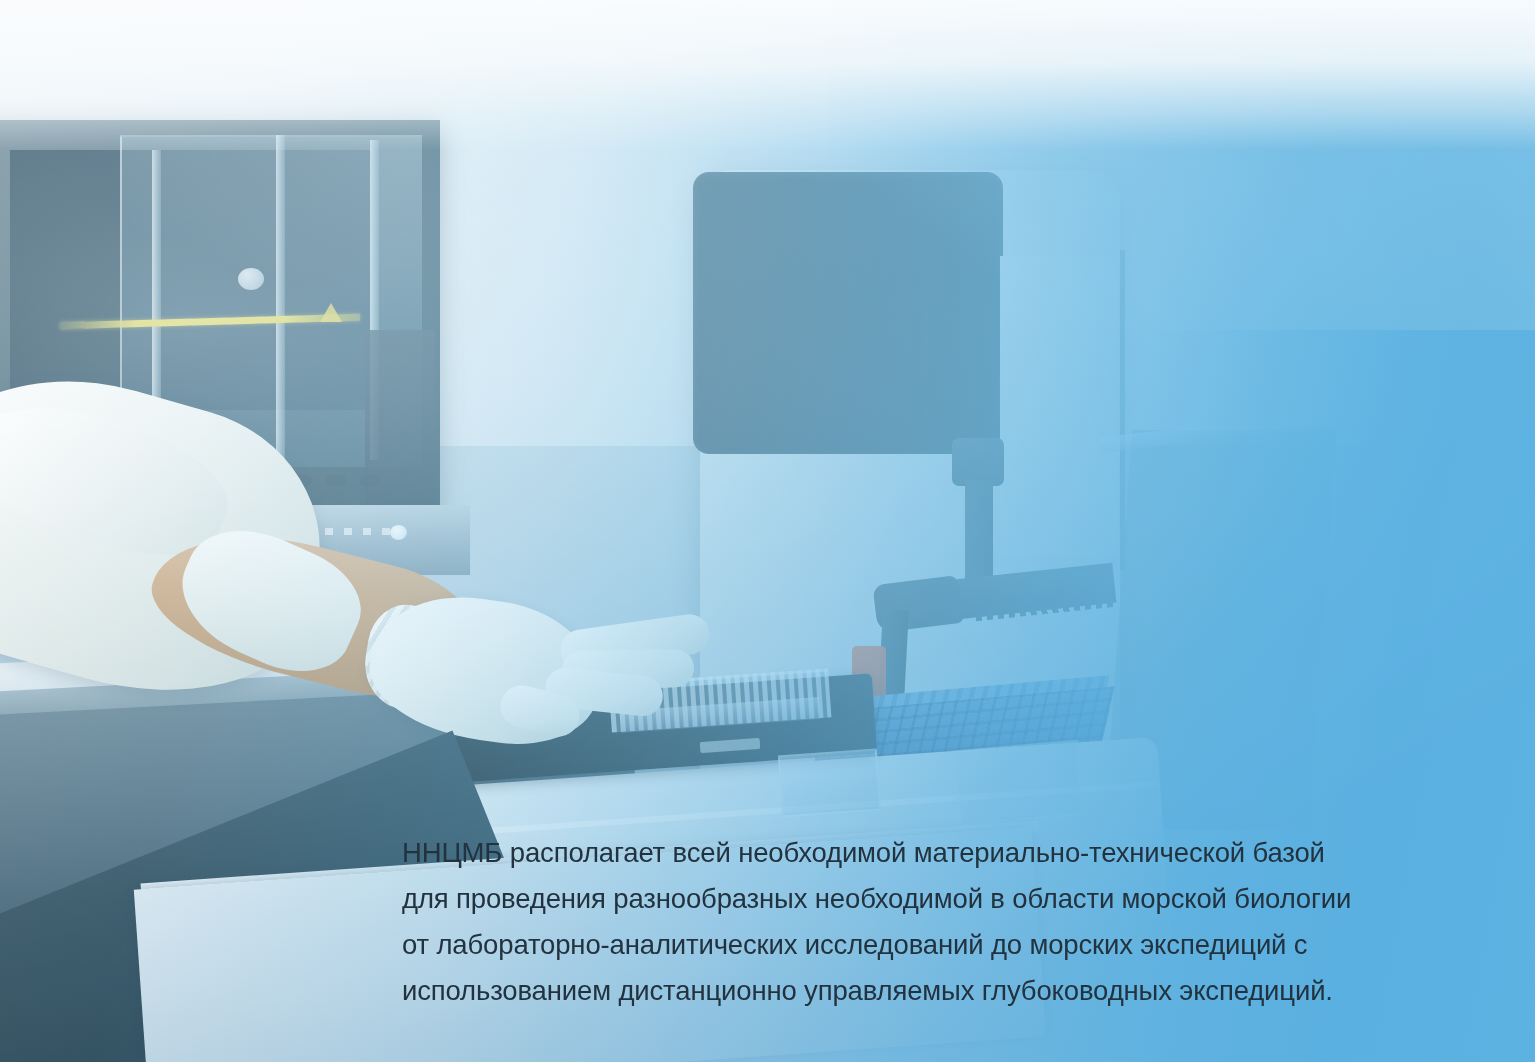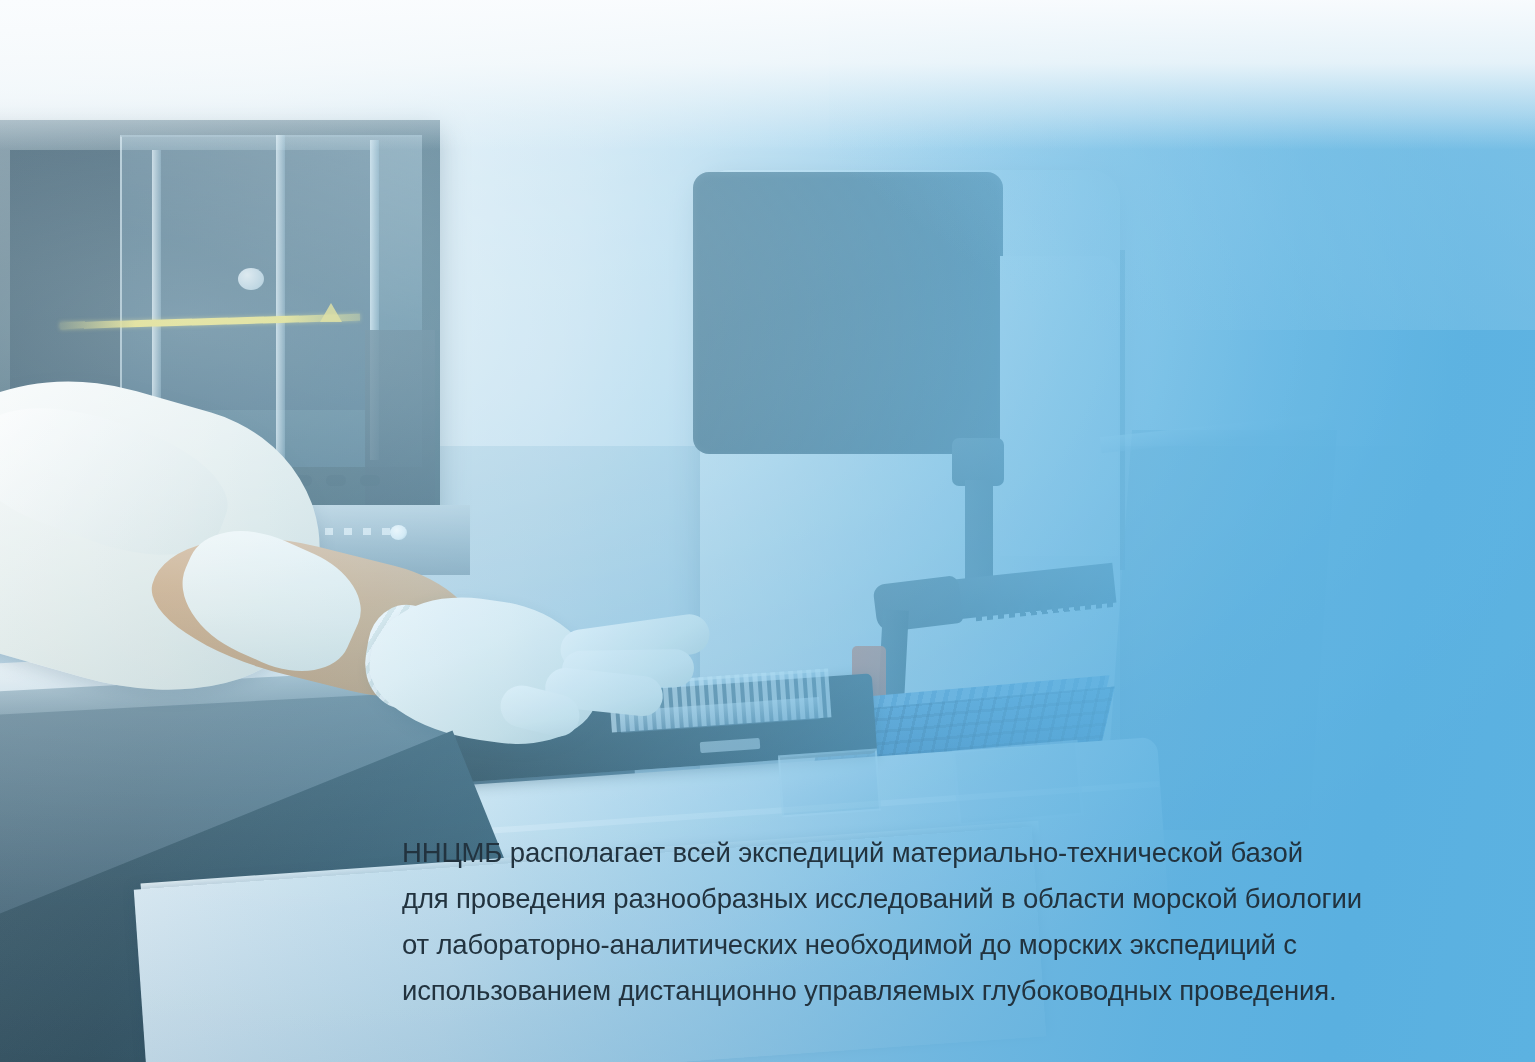--- a/index.html
+++ b/index.html
@@ -586,19 +586,19 @@
     <div class="table-slab"></div>
   </div>
 
   <div class="tint-blue"></div>
   <div class="tint-cyan"></div>
   <div class="tint-topright"></div>
   <div class="tint-top-white"></div>
 
 
   <div class="body-copy">
-    <p>ННЦМБ располагает всей экспедиций материально-технической базой</p>
-    <p>для проведения разнообразных исследований в области морской биологии</p>
-    <p>от лабораторно-аналитических необходимой до морских экспедиций с</p>
-    <p>использованием дистанционно управляемых глубоководных проведения.</p>
+    <p>ННЦМБ располагает всей необходимой материально-технической базой</p>
+    <p>для проведения разнообразных необходимой в области морской биологии</p>
+    <p>от лабораторно-аналитических исследований до морских экспедиций с</p>
+    <p>использованием дистанционно управляемых глубоководных экспедиций.</p>
   </div>
 
 </div>
 
 </body></html>

